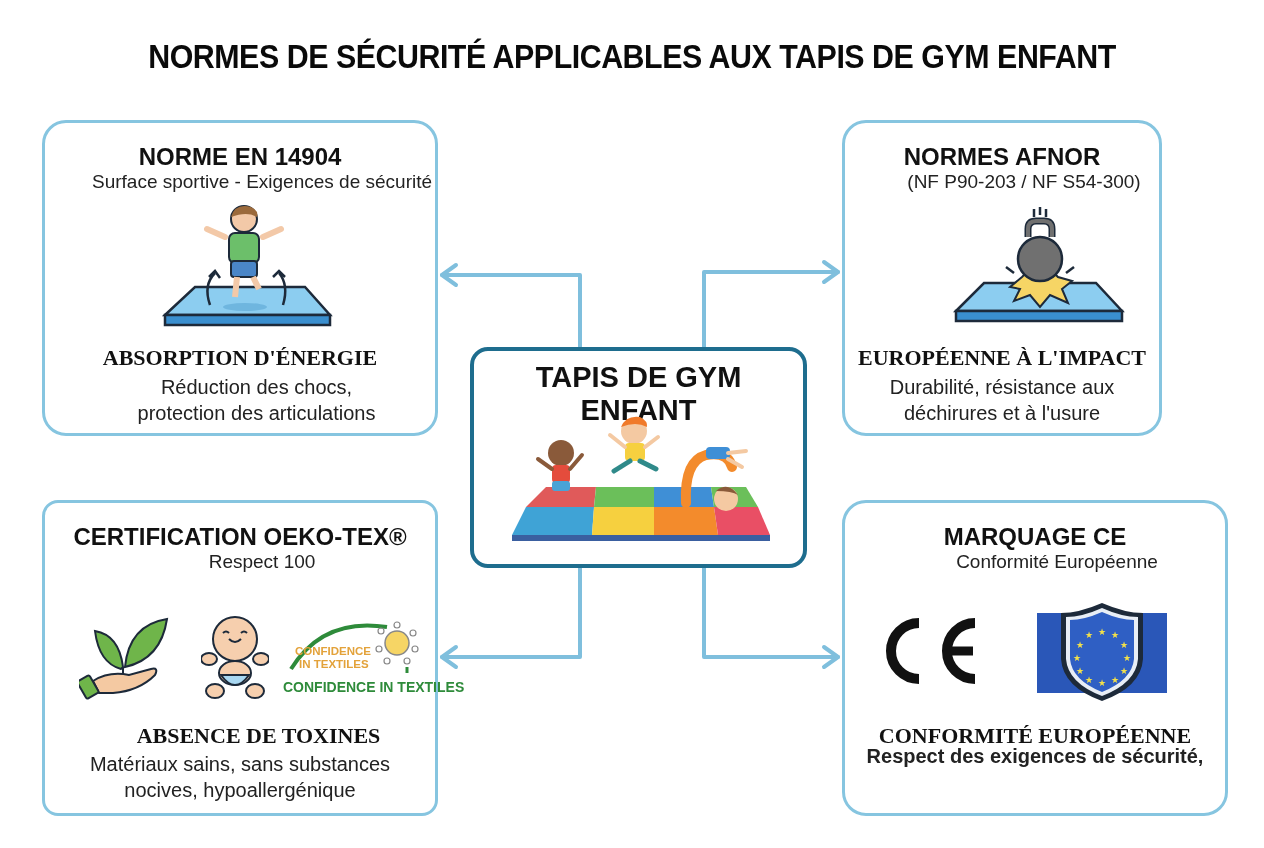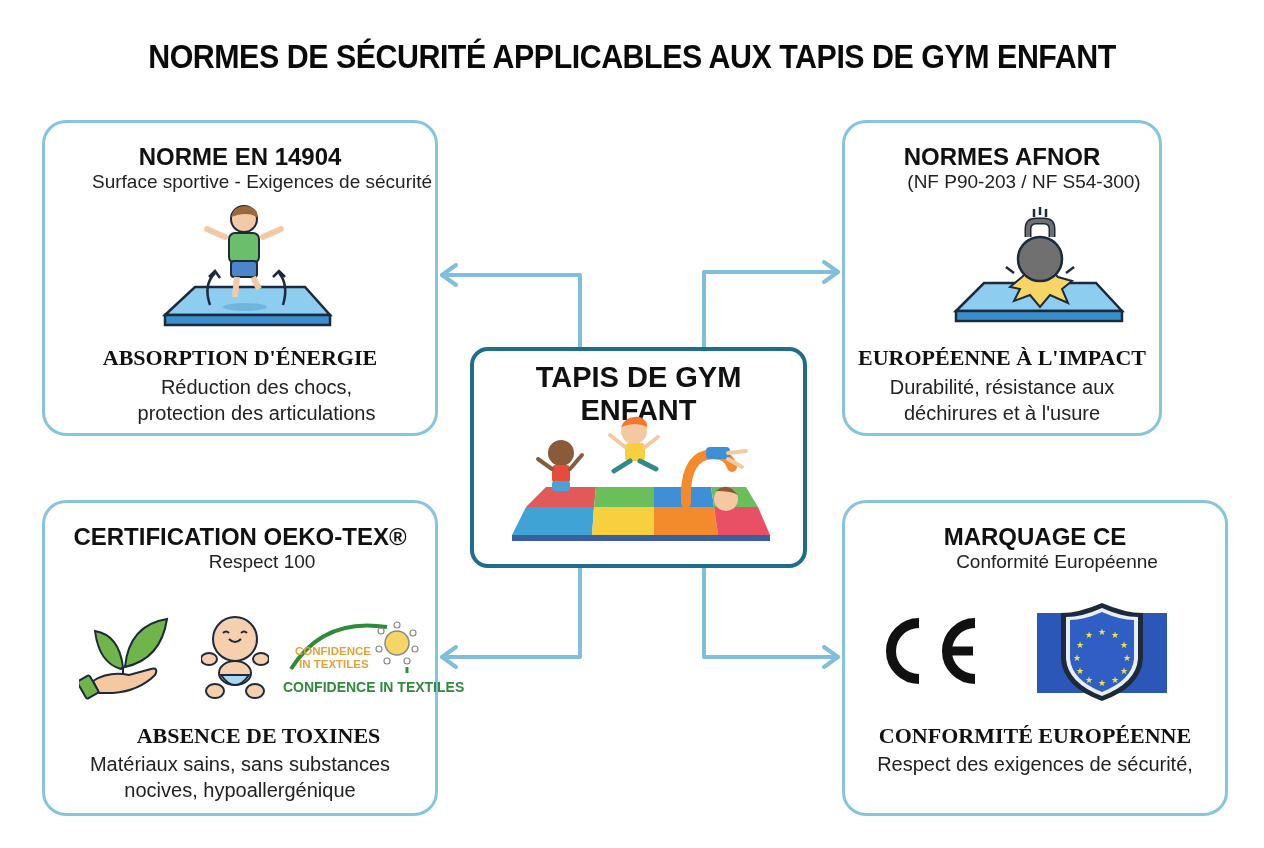--- a/index.html
+++ b/index.html
@@ -117,21 +117,21 @@
 
     <path d="M180,92 Q178,50 200,44 Q222,40 226,56" fill="none" stroke="#f38b2c" stroke-width="10" stroke-linecap="round"></path>
     <rect x="200" y="36" width="24" height="12" rx="4" fill="#3f8fd6"></rect>
     <line x1="222" y1="42" x2="240" y2="40" stroke="#f4c9a2" stroke-width="4" stroke-linecap="round"></line>
     <line x1="222" y1="48" x2="236" y2="56" stroke="#f4c9a2" stroke-width="4" stroke-linecap="round"></line>
     <circle cx="220" cy="88" r="12" fill="#f4c9a2"></circle>
     <path d="M210,80 Q222,70 232,84 Q226,80 210,80Z" fill="#8a5a3a"></path>
   </svg>
 </div>
 
-<div class="card" style="left:42px;top:500px;width:396px;height:316px;">
+<div class="card" style="left:42px;top:500px;width:396px;height:316px;border-radius:16px;">
   <div class="h">CERTIFICATION OEKO-TEX®</div>
   <div class="sub">Respect 100</div>
 
   <svg class="ill" style="left:34px;top:108px;" width="90" height="90" viewBox="0 0 90 90">
     <path d="M42,58 Q20,52 16,20 Q40,24 44,56Z" fill="#6fb54a" stroke="#1d2a3a" stroke-width="2"></path>
     <path d="M46,56 Q50,14 88,8 Q82,48 46,56Z" fill="#6fb54a" stroke="#1d2a3a" stroke-width="2"></path>
     <line x1="44" y1="56" x2="44" y2="64" stroke="#1d2a3a" stroke-width="2"></line>
     <path d="M14,70 Q30,60 50,64 L72,58 Q80,56 76,64 Q60,80 34,82 L20,82Z" fill="#f4c9a2" stroke="#1d2a3a" stroke-width="2"></path>
     <rect x="2" y="66" width="14" height="20" rx="2" transform="rotate(-30 9 76)" fill="#6fb54a" stroke="#1d2a3a" stroke-width="2"></rect>
   </svg>
@@ -199,16 +199,16 @@
         <text x="78" y="82">★</text>
       <text x="65" y="85">★</text>
         <text x="52" y="82">★</text>
         <text x="43" y="73">★</text>
       <text x="40" y="60">★</text>
         <text x="43" y="47">★</text>
         <text x="52" y="37">★</text>
     </g>
   </svg>
   <div class="h2" style="top:220px;">CONFORMITÉ EUROPÉENNE</div>
-  <div class="desc" style="top:248px;">
+  <div class="desc" style="top:240px;font-weight:bold;">
     <div>Respect des exigences de sécurité,</div>
   </div>
 </div>
 
 </body></html>

